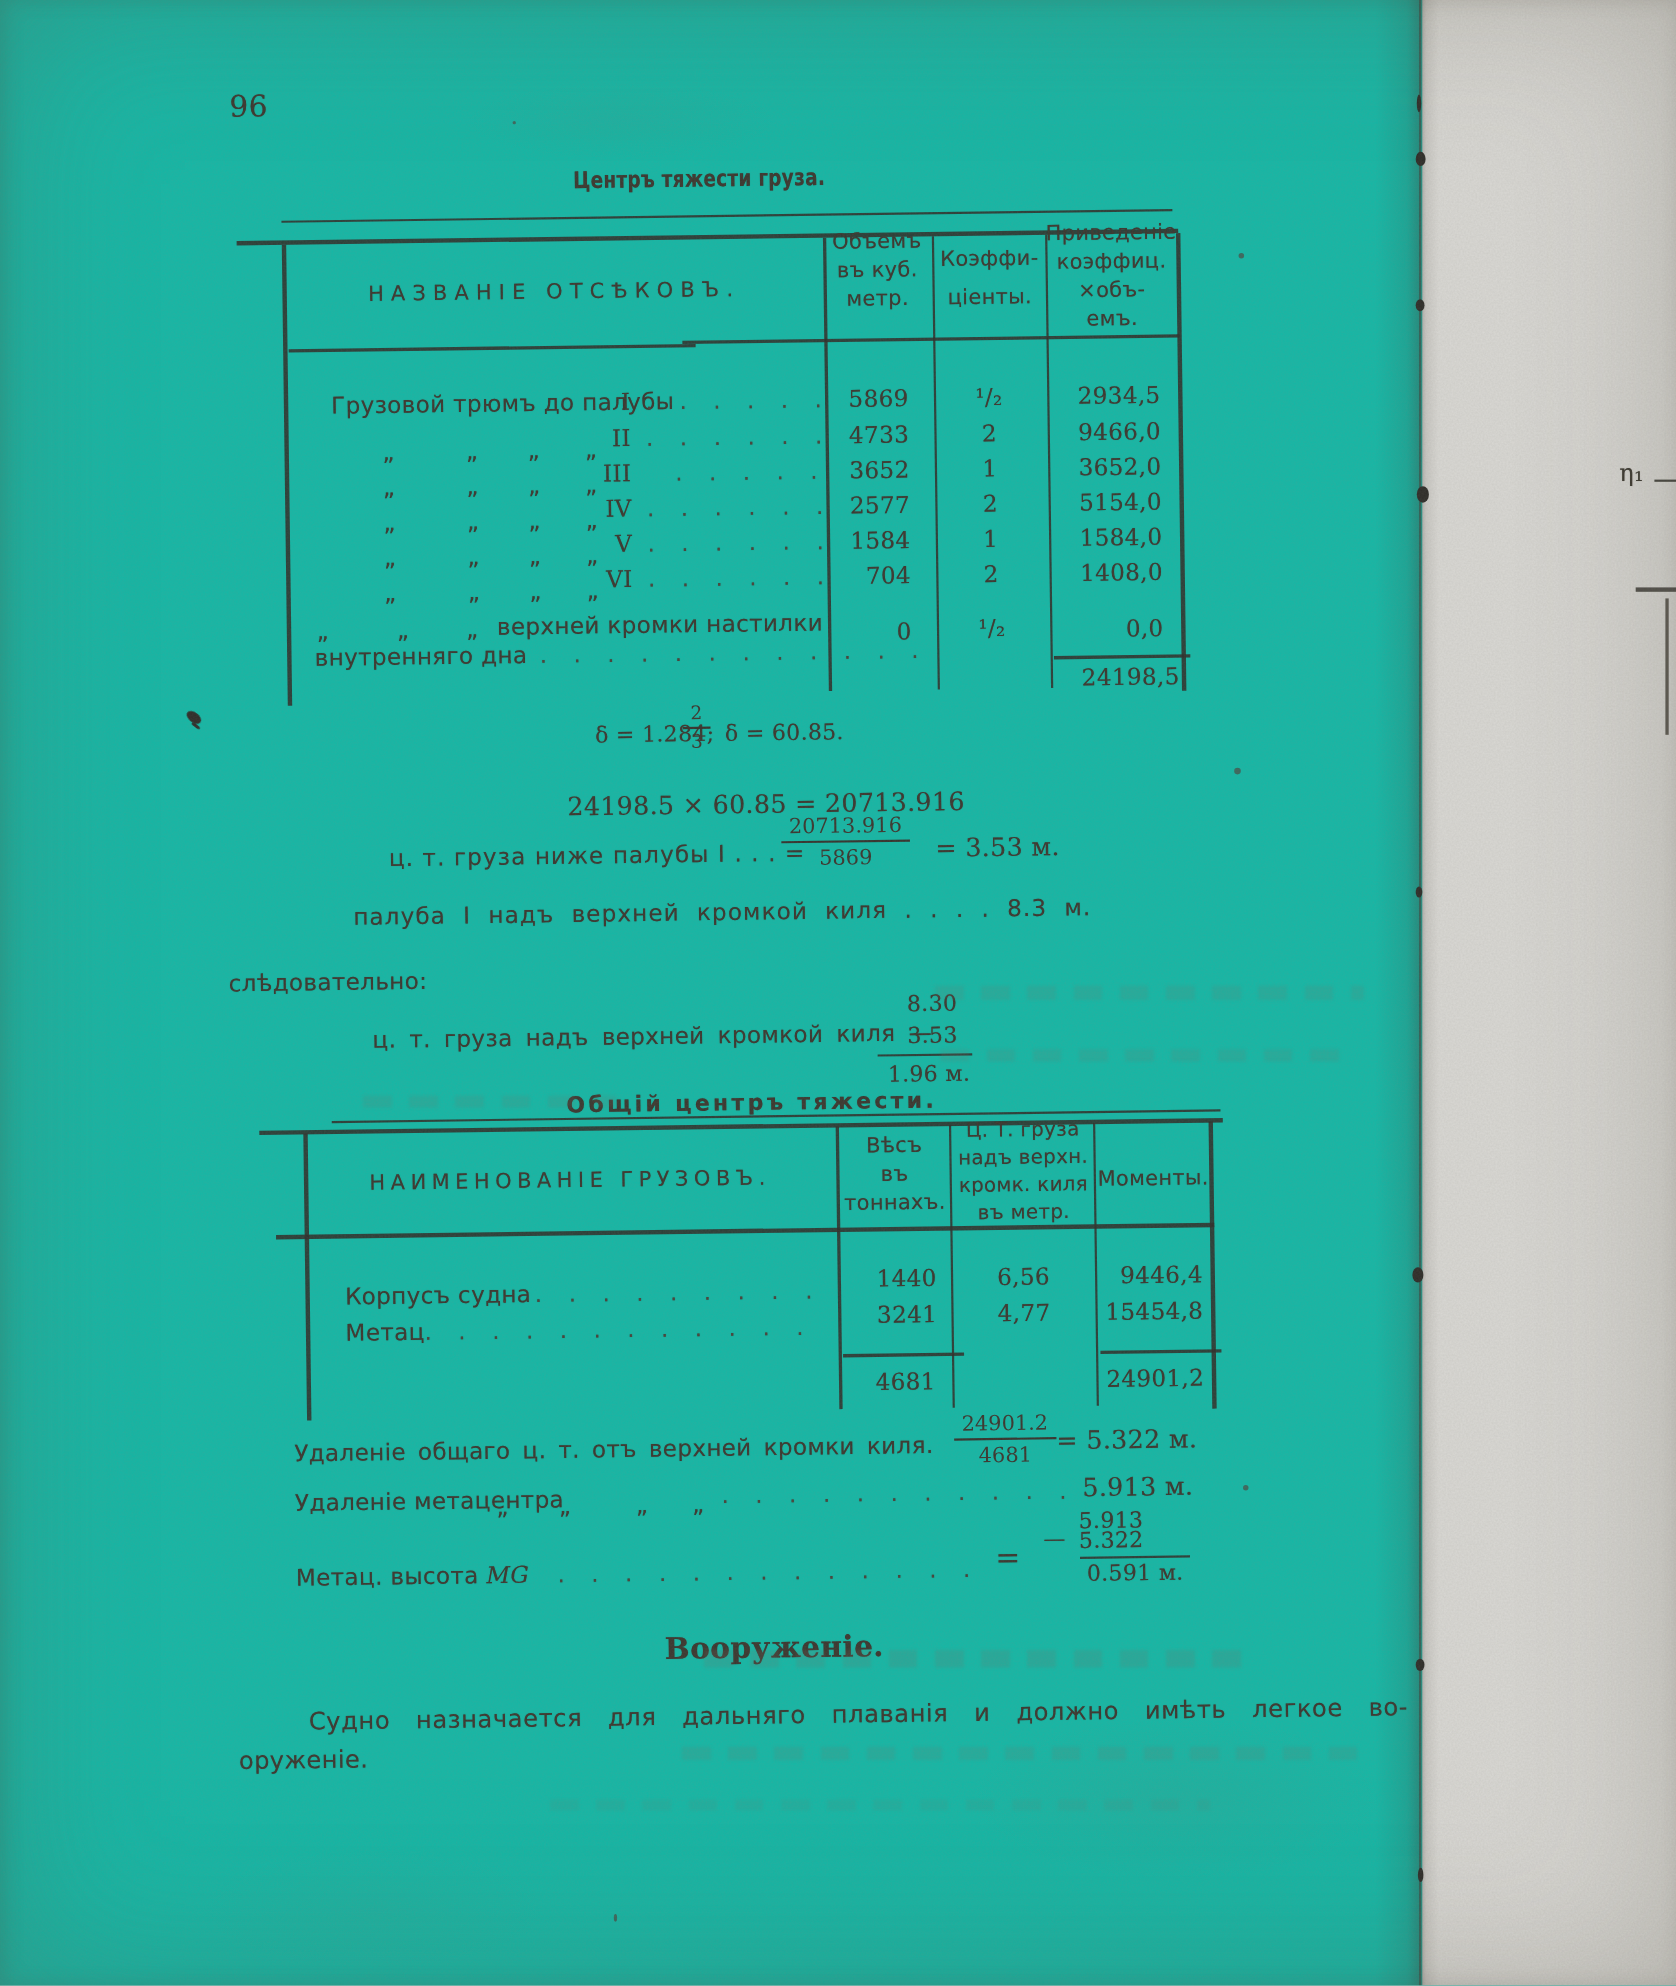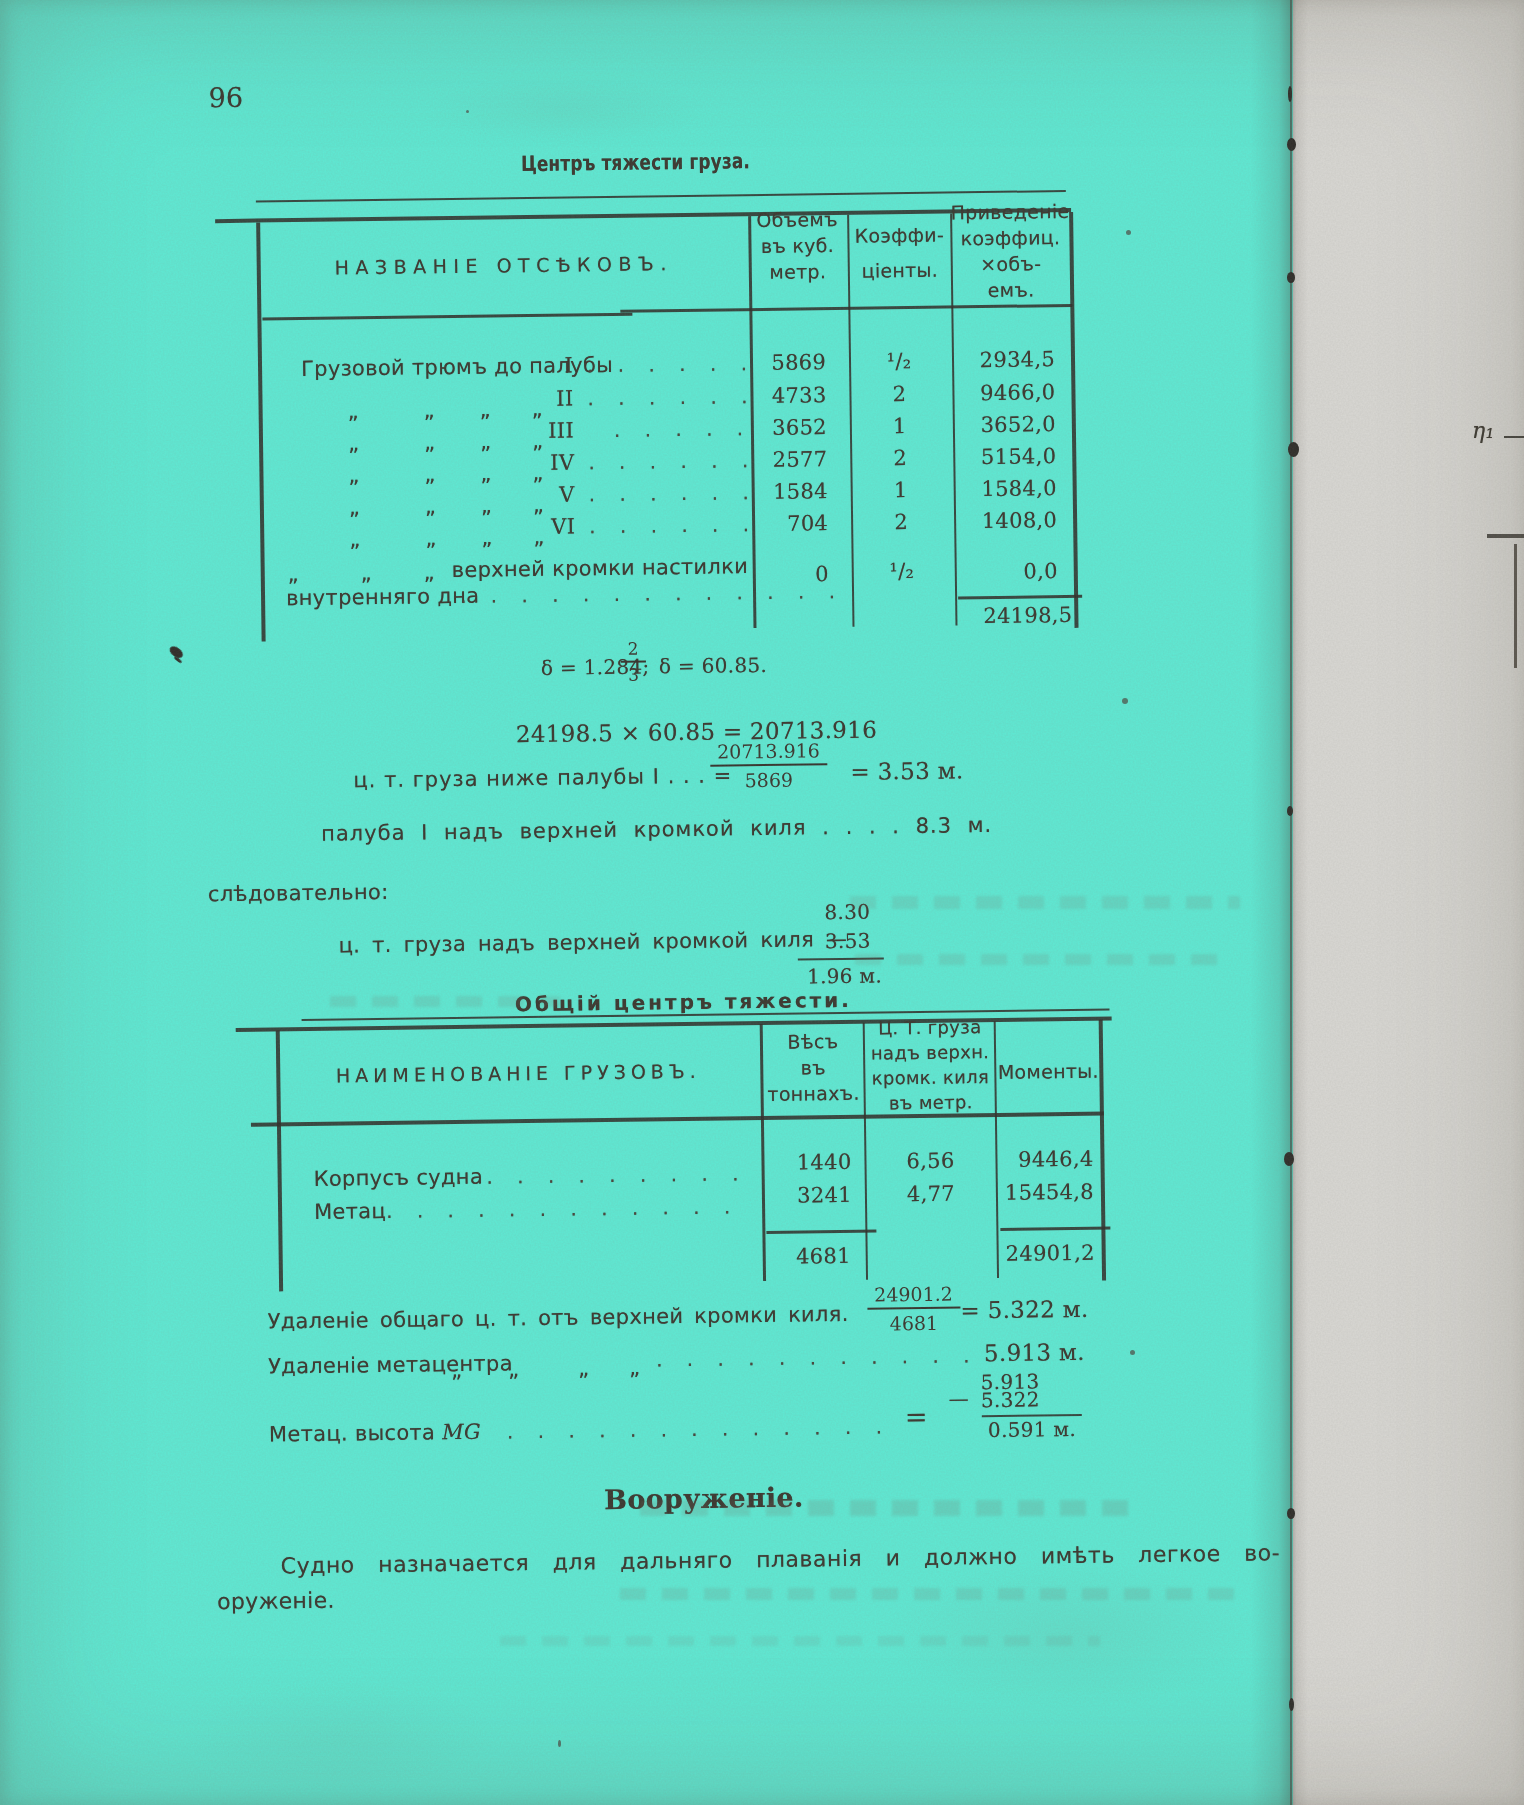--- a/index.html
+++ b/index.html
@@ -1,17 +1,17 @@
 <!DOCTYPE html>
 <html><head>
 <meta charset="utf-8">
 <style>
   html,body{margin:0;padding:0;background:#b9b8b4;}
   #scan{position:relative;width:1524px;height:1805px;overflow:hidden;
-        background:#5eead4;
+        background:#14b8a6;
         font-family:"DejaVu Sans",sans-serif;color:#3a372f;}
   #scan::after{content:"";position:absolute;inset:0;pointer-events:none;
         box-shadow:inset 0 0 140px rgba(90,85,72,.28), inset 4px 0 18px rgba(70,65,55,.18);}
   .abs{position:absolute;}
   #page{position:absolute;left:0;top:0;width:1524px;height:1805px;
         transform:rotate(-0.75deg);transform-origin:0 900px;}
   .txt{line-height:26px;font-size:21px;letter-spacing:.3px;
        text-shadow:0 0 .7px rgba(58,55,47,.6);white-space:nowrap;}
   .serif{font-family:"DejaVu Serif",serif;}
   .pre{white-space:pre-line;text-align:center;}
@@ -245,21 +245,21 @@
 
   <div class="blob" style="left:1288px;top:86px;width:4px;height:16px;"></div>
   <div class="blob" style="left:1287px;top:138px;width:9px;height:13px;"></div>
   <div class="blob" style="left:1287px;top:272px;width:8px;height:11px;"></div>
   <div class="blob" style="left:1288px;top:442px;width:11px;height:15px;"></div>
   <div class="blob" style="left:1287px;top:806px;width:6px;height:10px;"></div>
   <div class="blob" style="left:1284px;top:1152px;width:10px;height:14px;"></div>
   <div class="blob" style="left:1287px;top:1508px;width:8px;height:11px;"></div>
   <div class="blob" style="left:1289px;top:1698px;width:5px;height:13px;"></div>
 
-  <div class="abs txt serif" style="left:1472px;top:418px;font-style:italic;font-size:22px;text-align:center;">
+  <div class="abs txt serif" style="left:1472px;top:418px;font-size:22px;text-align:center;">
     <span>η₁</span>
   </div>
   <div class="rule" style="left:1504px;top:436px;width:20px;height:2px;"></div>
   <div class="rule" style="left:1487px;top:534px;width:37px;height:4px;background:#3c3a35;"></div>
   <div class="rule" style="left:1514px;top:544px;width:3px;height:124px;background:#4a4740;"></div>
 
   <div class="speck" style="left:1126px;top:230px;width:5px;height:5px;"></div>
   <div class="speck" style="left:1122px;top:698px;width:6px;height:6px;"></div>
   <div class="speck" style="left:1130px;top:1350px;width:5px;height:5px;"></div>
   <div class="speck" style="left:466px;top:110px;width:3px;height:3px;"></div>

